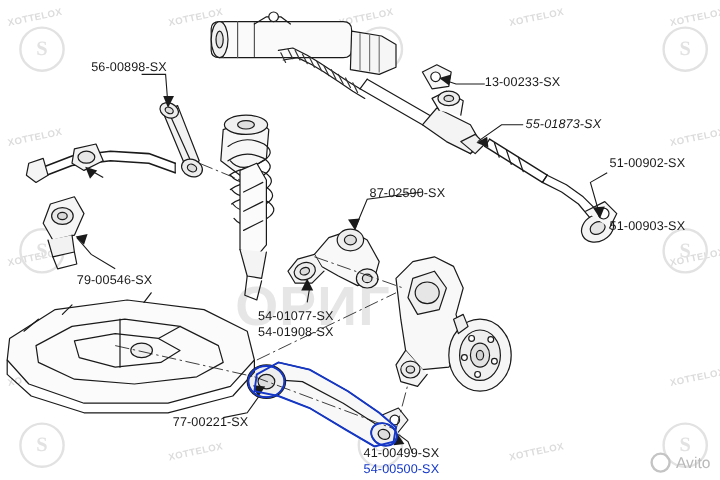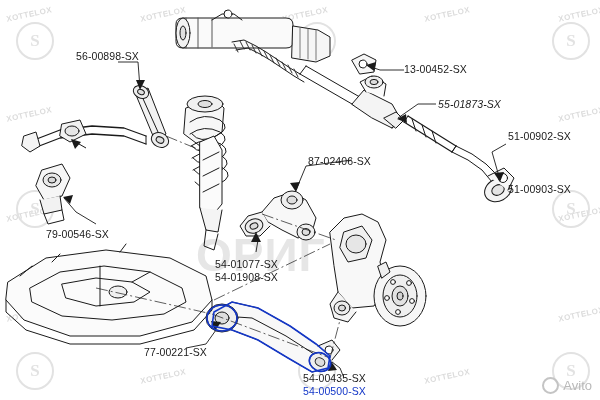--- a/index.html
+++ b/index.html
@@ -327,30 +327,30 @@
 
     <g stroke="#1437c8" stroke-width="1.6" fill="none">
       <path d="M214 312 L232 302 L258 308 L290 326 L316 344 L330 356 L328 368 L312 372 L288 358 L258 340 L232 330 L212 326 Z"></path>
       <ellipse cx="222" cy="318" rx="15" ry="13"></ellipse>
       <ellipse cx="320" cy="362" rx="11" ry="9" transform="rotate(25 320 362)"></ellipse>
     </g>
   </svg>
 
   <div class="layer">
     <div class="label" style="left:76px;  top:50px;text-align:right;">56-00898-SX</div>
-    <div class="label" style="left:404px; top:63px;">13-00452-SX</div>
+    <div class="label" style="left:404px; top:63px;">13-00233-SX</div>
     <div class="label" style="left:438px; top:98px;font-style:italic;">55-01873-SX</div>
     <div class="label" style="left:508px; top:130px;text-align:right;">51-00902-SX</div>
     <div class="label" style="left:508px; top:143px;margin-top:40px;">51-00903-SX</div>
-    <div class="label" style="left:308px; top:155px;">87-02406-SX</div>
-    <div class="label" style="left:46px;  top:228px;">79-00546-SX</div>
+    <div class="label" style="left:308px; top:155px;">87-02590-SX</div>
+    <div class="label" style="left:64px;  top:228px;">79-00546-SX</div>
     <div class="label" style="left:215px; top:258px;">54-01077-SX</div>
     <div class="label" style="left:215px; top:271px;">54-01908-SX</div>
     <div class="label" style="left:144px; top:346px;">77-00221-SX</div>
-    <div class="label" style="left:303px; top:372px;">54-00435-SX</div>
+    <div class="label" style="left:303px; top:372px;">41-00499-SX</div>
     <div class="label blue" style="left:303px; top:385px;">54-00500-SX</div>
   </div>
 
   <div class="avito">
     <span class="dot"></span>
     <span>Avito</span>
   </div>
 
 </div>
 

